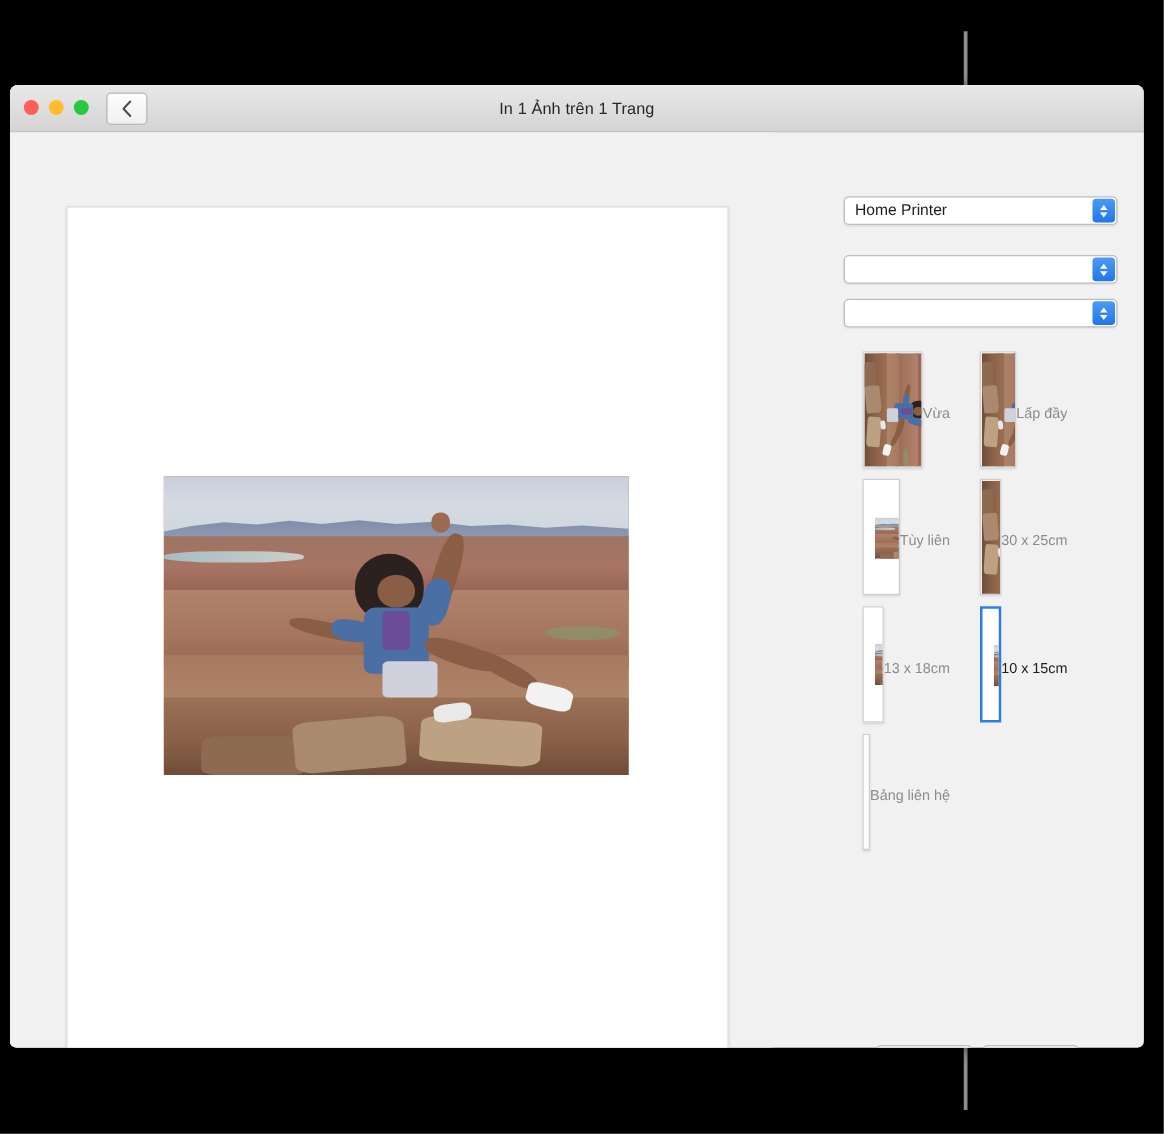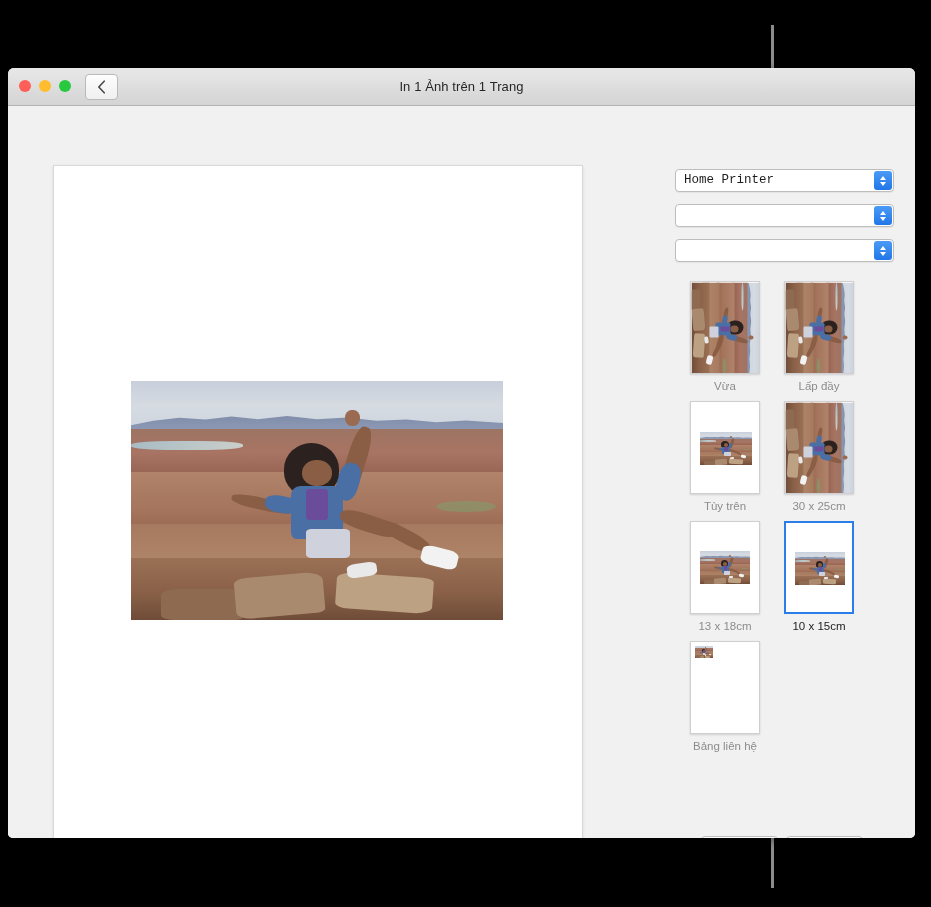--- a/index.html
+++ b/index.html
@@ -132,28 +132,28 @@
   .stepper{
     position:absolute;right:1px;top:1px;width:18px;height:19px;
     background:linear-gradient(to bottom,#4b9bf5,#2176e8);
     border-radius:3px;display:flex;flex-direction:column;
     align-items:center;justify-content:center;gap:2px;
   }
   .stepper i{display:block;width:0;height:0;border-left:3.5px solid transparent;border-right:3.5px solid transparent;}
   .stepper i.up{border-bottom:4px solid #fff;}
   .stepper i.dn{border-top:4px solid #fff;}
 
-  #popup-printer{top:63px;font-family:Liberation Mono, monospace;}
+  #popup-printer{top:51px;}
   #popup-paper{top:98px;}
   #popup-quality{top:133px;}
 
   
   .grid{position:absolute;left:72px;top:175px;width:200px;}
   .row{display:flex;gap:24px;margin-bottom:9px;}
-  .cell{width:70px;display:flex;flex-direction:column;align-items:center;}
+  .cell{width:70px;display:flex;flex-direction:row;align-items:center;}
   .thumb{
     position:relative;width:70px;height:93px;background:#fff;
     border:1px solid #cfcfcf;box-sizing:border-box;overflow:hidden;
     box-shadow:0 1px 2px rgba(0,0,0,.14);
   }
   .thumb.sel{border:2px solid #2b7de9;box-shadow:none;}
   .clabel{margin-top:6px;font-size:11.5px;color:#8c8c8c;white-space:nowrap;}
   .clabel.sel{color:#1d1d1d;font-weight:normal;}
   .rot{position:absolute;left:-11.5px;top:11.5px;width:93px;height:70px;transform:rotate(90deg);transform-origin:center;}
   .inner-photo{position:absolute;overflow:hidden;}
@@ -361,21 +361,21 @@
                       <div class="torso"></div>
                       <div class="tank"></div>
                       <div class="shorts"></div>
                       <div class="legU"></div>
                       <div class="legL"></div>
                       <div class="shoe2"></div>
                       <div class="shoe"></div>
                     </div>
                   </div>
                 </div>
-                <div class="clabel">Tùy trên</div>
+                <div class="clabel">Tùy liên</div>
               </div>
               <div class="cell">
                 <div class="thumb">
                   <div class="rot">
                     <div class="ph">
                       <div class="sky"></div>
                       <div class="mtn"></div>
                       <div class="canyon1"></div>
                       <div class="canyon2"></div>
                       <div class="canyon3"></div>

